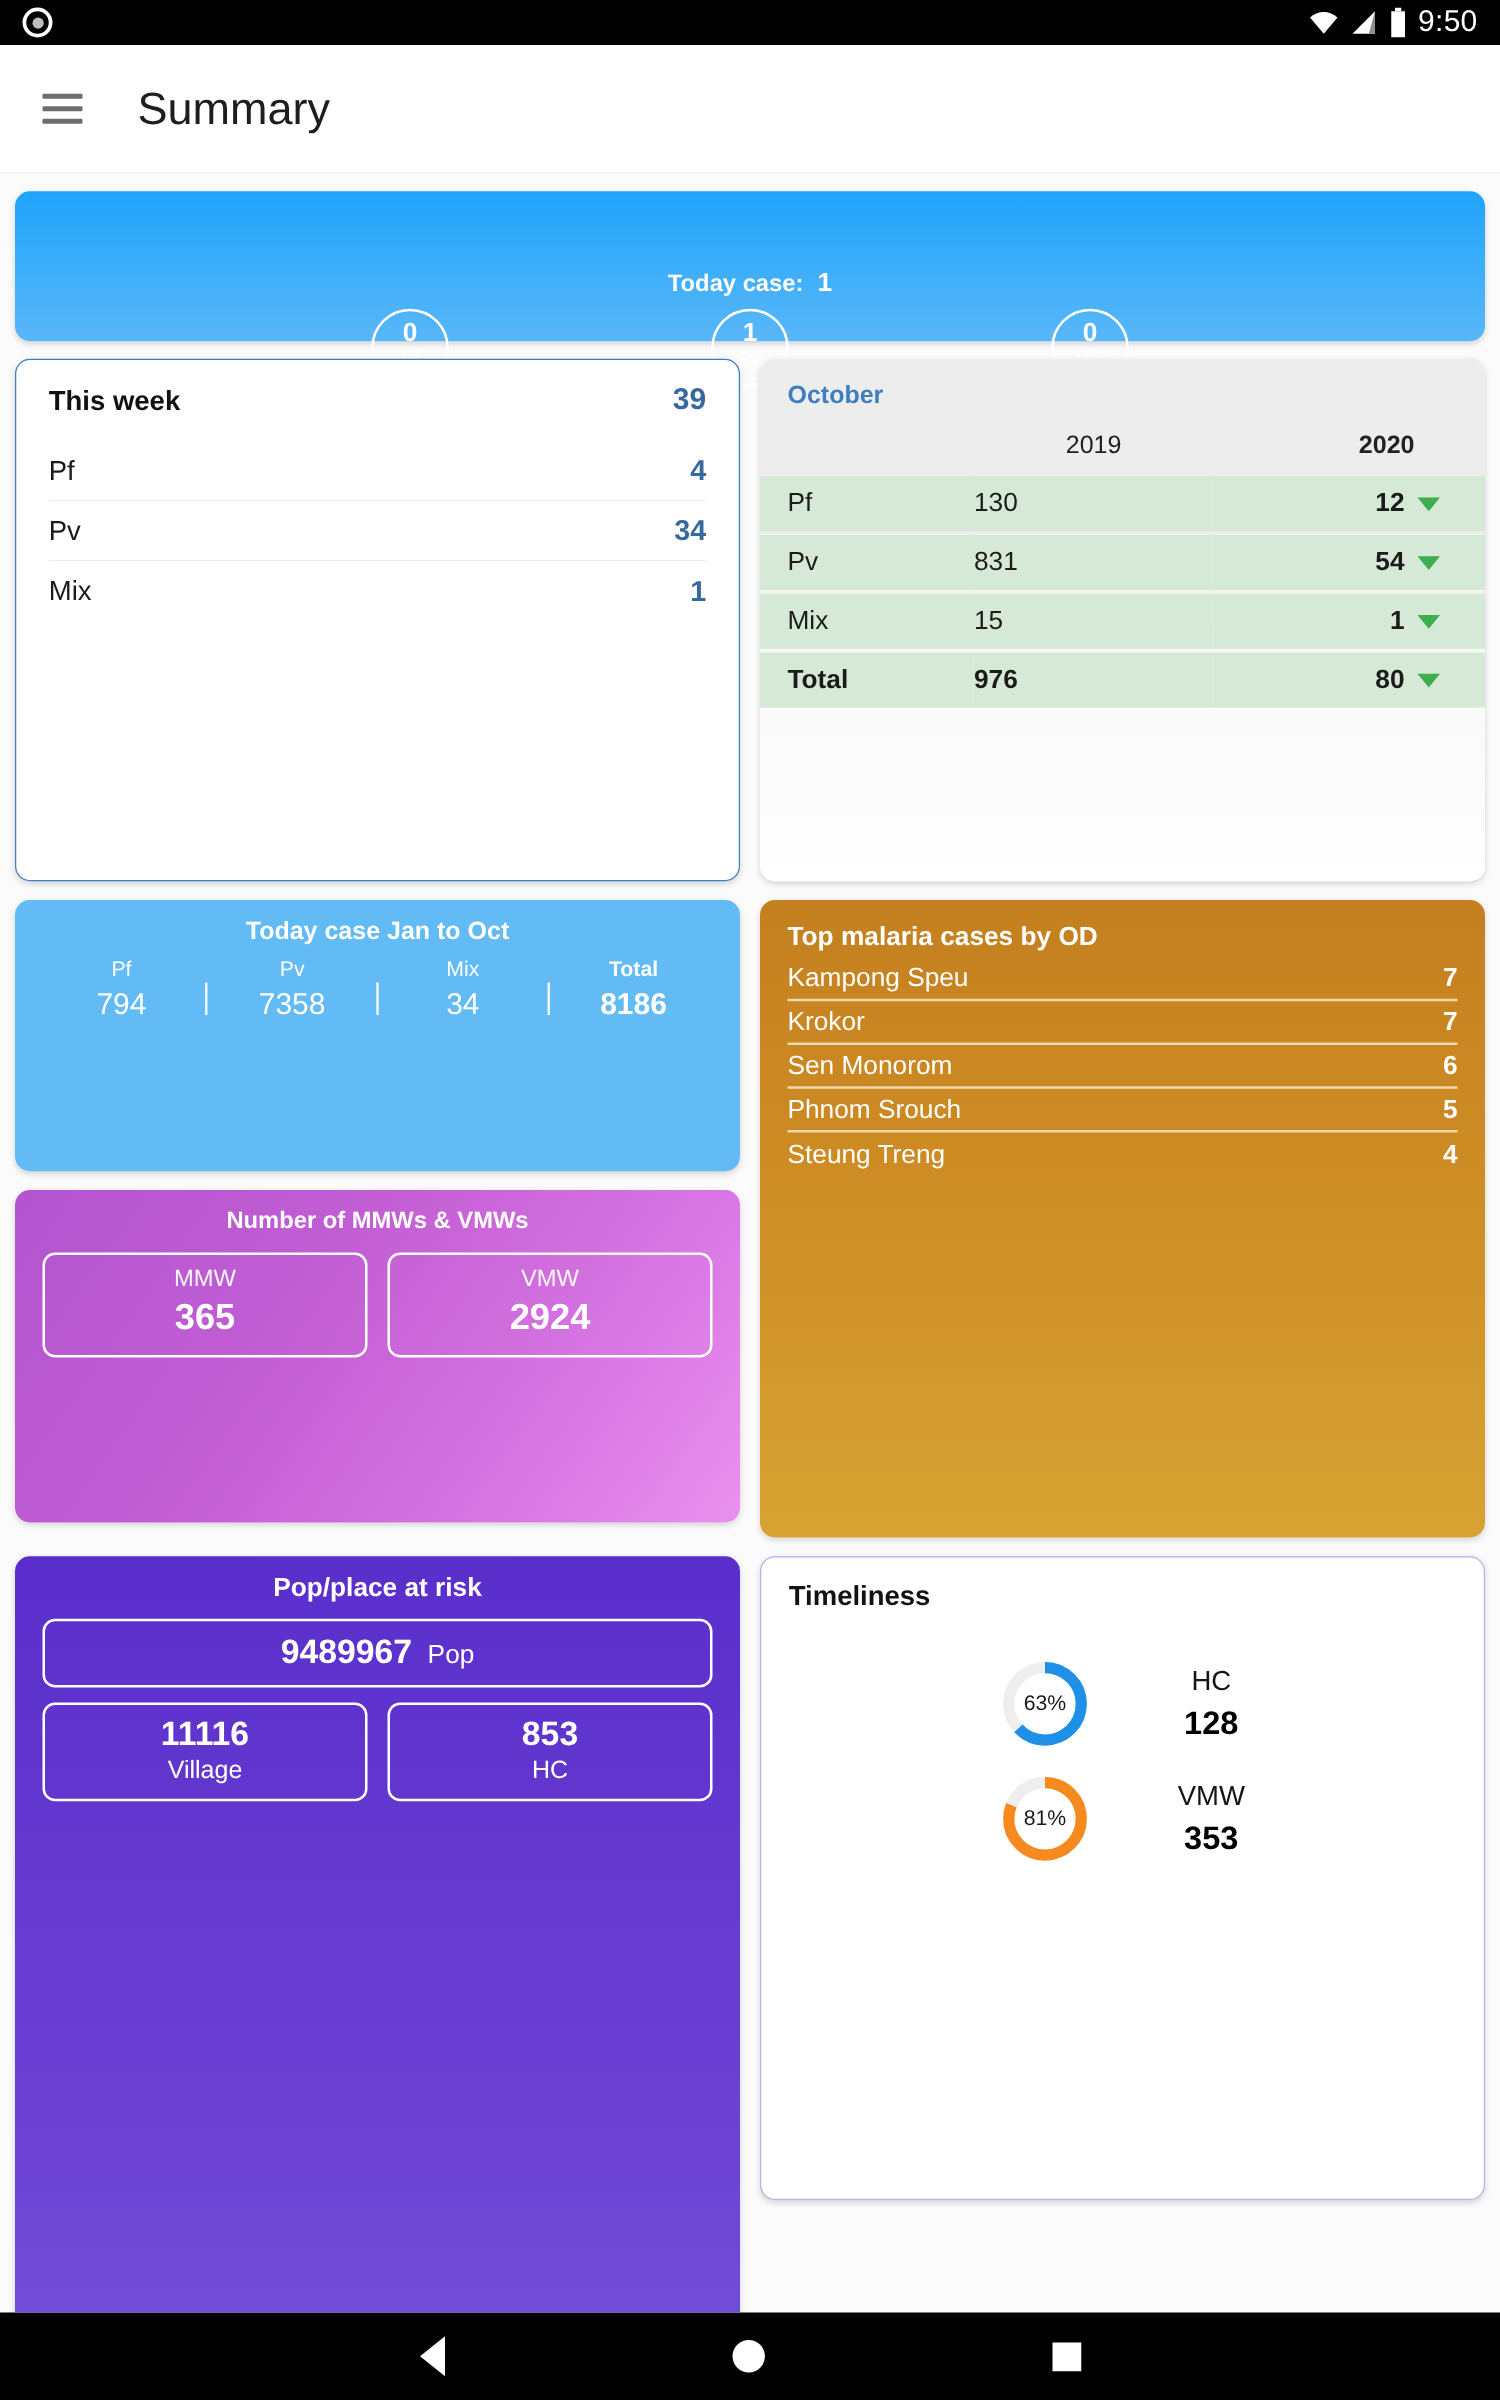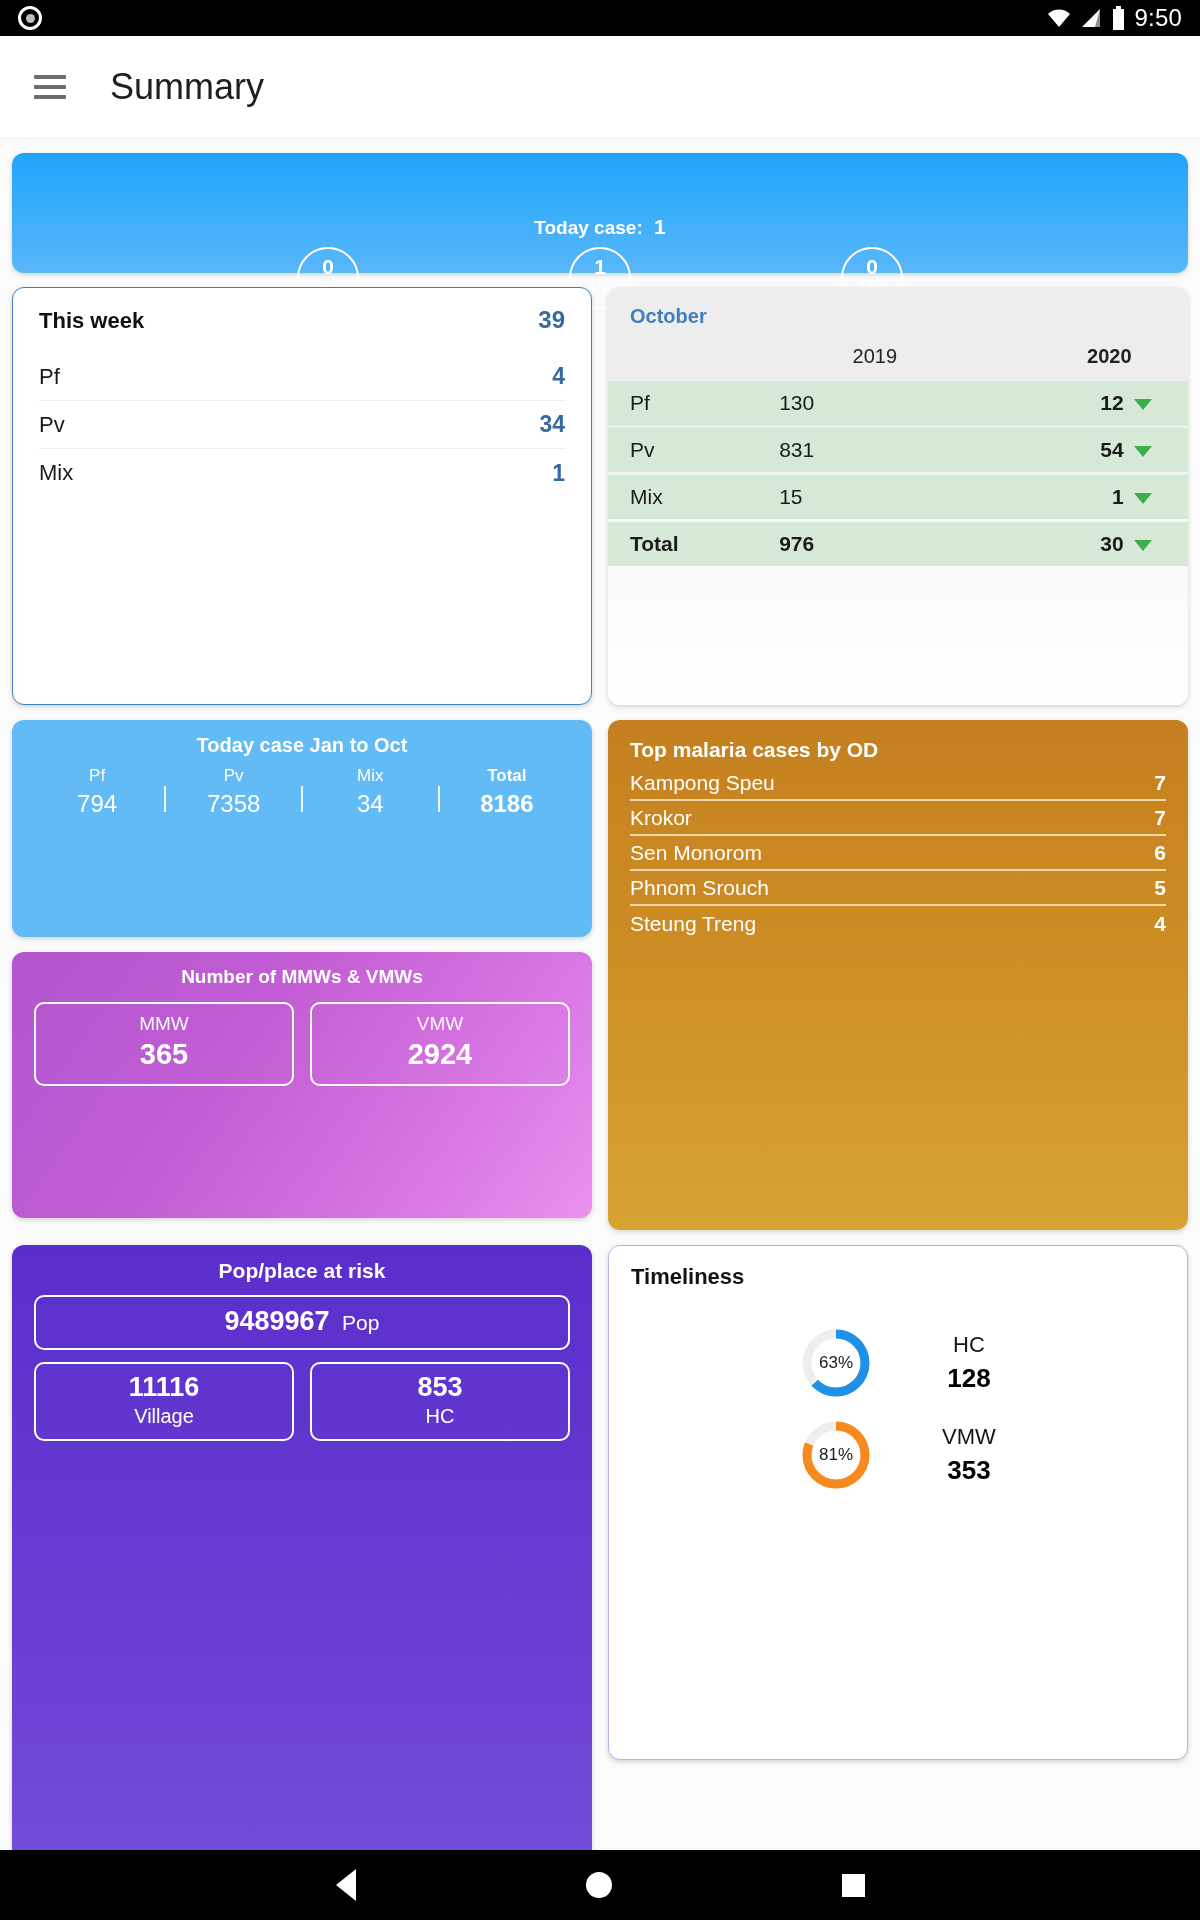--- a/index.html
+++ b/index.html
@@ -359,21 +359,21 @@
             </tr>
             <tr>
               <td>Mix</td>
               <td class="c-2019">15</td>
               <td class="c-2020">1</td>
               <td class="caret"><i></i></td>
             </tr>
             <tr class="total">
               <td>Total</td>
               <td class="c-2019">976</td>
-              <td class="c-2020">30</td>
+              <td class="c-2020">80</td>
               <td class="caret"><i></i></td>
             </tr>
           </tbody>
         </table>
       </div>
     </div>
   </div>
 
   <div class="row">
     <div class="col">

